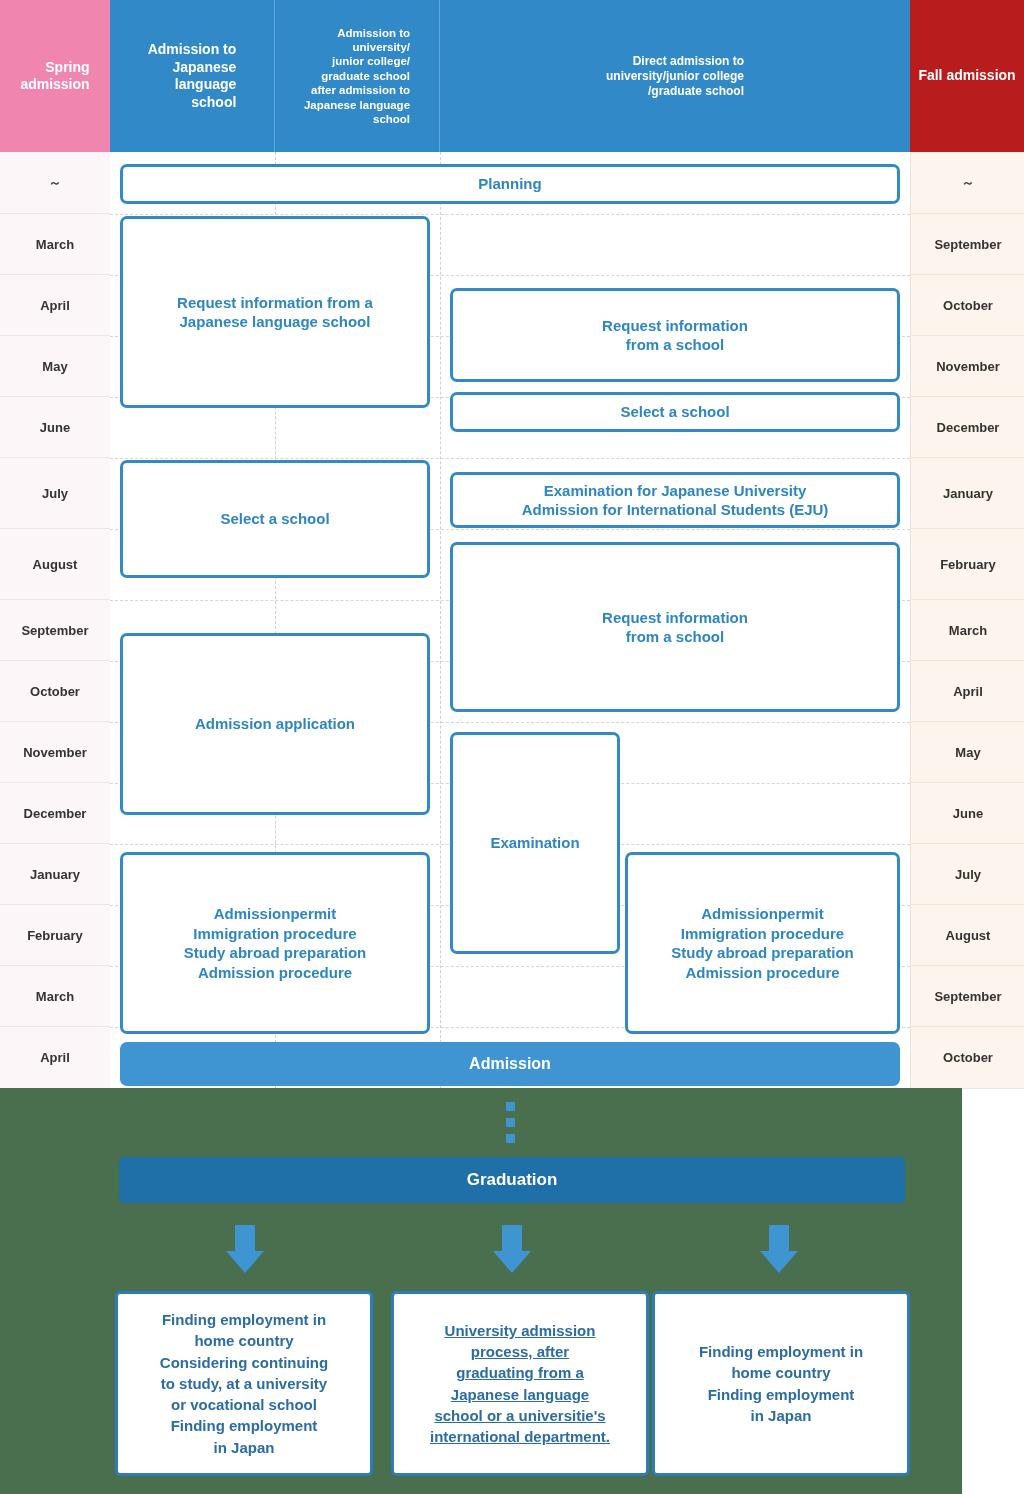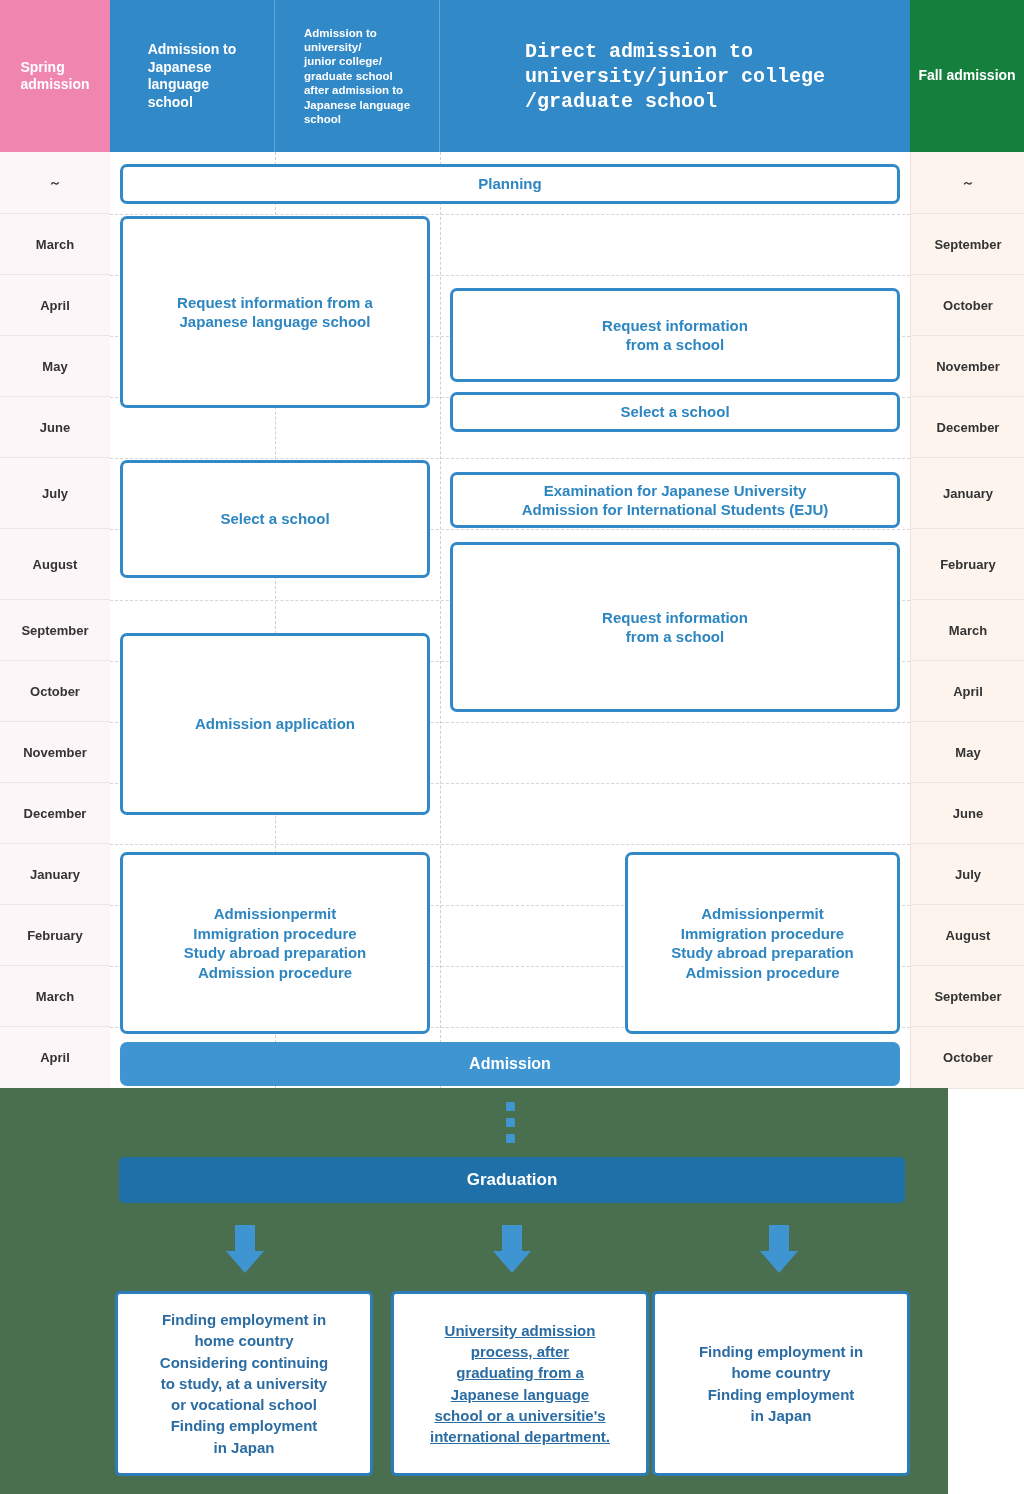--- a/index.html
+++ b/index.html
@@ -6,28 +6,28 @@
   body{
     width:1024px;height:1494px;
     font-family:"Liberation Sans","DejaVu Sans",sans-serif;
     background:#ffffff;
     overflow:hidden;
   }
   #root{position:relative;width:1024px;height:1494px;}
 
   
   .hdr{position:absolute;top:0;height:152px;box-sizing:border-box;
-       display:flex;align-items:center;justify-content:center;text-align:left;
+       display:flex;align-items:center;justify-content:center;text-align:right;
        color:#ffffff;font-weight:bold;line-height:1.25;}
   .hdr-pink{left:0;width:110px;background:#F086B0;font-size:14px;}
   .hdr-blue{background:#3289C8;}
   .hdr-b1{left:110px;width:165px;font-size:14px;border-right:1px solid #5aa9e0;}
   .hdr-b2{left:275px;width:165px;font-size:11.5px;border-right:1px solid #5aa9e0;}
-  .hdr-b3{left:440px;width:470px;font-size:20px;font-family:Liberation Mono, monospace;}
-  .hdr-orange{left:910px;width:114px;background:#15803d;font-size:14px;}
+  .hdr-b3{left:440px;width:470px;font-size:12px;}
+  .hdr-orange{left:910px;width:114px;background:#b91c1c;font-size:14px;}
 
   
   .grid{position:absolute;left:0;top:152px;width:1024px;height:936px;}
 
   
   .mcol{position:absolute;top:0;width:110px;height:936px;}
   .mcol-left{left:0;background:#FDF6F8;border-right:1px solid #e8e0e2;}
   .mcol-right{left:910px;width:114px;background:#FDF4ED;border-left:1px solid #ece2da;}
   .mrow{box-sizing:border-box;display:flex;align-items:center;justify-content:center;
         font-size:13px;font-weight:bold;color:#333333;border-bottom:1px solid #ece5e7;}
@@ -39,21 +39,21 @@
   .hline{position:absolute;left:0;width:800px;height:0;border-top:1px dashed #d6d6d6;}
 
   
   .box{position:absolute;box-sizing:border-box;background:#ffffff;
        border:3px solid #3289C8;border-radius:7px;
        display:flex;align-items:center;justify-content:center;text-align:center;
        color:#2E86C1;font-weight:bold;line-height:1.3;font-size:15px;}
   .box.solid{background:#3E95D1;border-color:#3E95D1;color:#ffffff;font-size:16px;}
 
   
-  .green{position:absolute;left:0;top:1088px;width:948px;height:406px;background:#4A6F4E;}
+  .green{position:absolute;left:0;top:1088px;width:948px;height:406px;background:#4A6F4E;padding-left:14px;}
   .dots{position:absolute;left:506px;top:14px;width:10px;}
   .dot{width:9px;height:9px;background:#3E95D1;border-radius:1px;margin-bottom:7px;}
   .gradbar{position:absolute;left:119px;top:69px;width:786px;height:46px;
            background:#1F6FA8;border-radius:5px;
            display:flex;align-items:center;justify-content:center;
            color:#ffffff;font-weight:bold;font-size:17px;}
   .arrow{position:absolute;top:137px;width:38px;height:48px;}
   .arrow .stem{position:absolute;left:9px;top:0;width:20px;height:28px;background:#3E95D1;}
   .arrow .head{position:absolute;left:0;top:26px;width:0;height:0;
                border-left:19px solid transparent;border-right:19px solid transparent;
@@ -130,20 +130,21 @@
         <div class="hline" style="top: 814px;"></div>
         <div class="hline" style="top: 875px;"></div>
         <div class="box" style="left: 10px; top: 12px; width: 780px; height: 40px; text-align: right;">Planning</div>
         <div class="box" style="left: 10px; top: 64px; width: 310px; height: 192px;">Request information from a<br>Japanese language school</div>
         <div class="box" style="left: 340px; top: 136px; width: 450px; height: 94px;">Request information<br>from a school</div>
         <div class="box" style="left: 340px; top: 240px; width: 450px; height: 40px;">Select a school</div>
         <div class="box" style="left: 10px; top: 308px; width: 310px; height: 118px;">Select a school</div>
         <div class="box" style="left: 340px; top: 320px; width: 450px; height: 56px;">Examination for Japanese University<br>Admission for International Students (EJU)</div>
         <div class="box" style="left: 340px; top: 390px; width: 450px; height: 170px;">Request information<br>from a school</div>
         <div class="box" style="left: 10px; top: 448px; width: 310px; height: 182px; margin-top: 33px;">Admission application</div>
+        <div class="box" style="left: 340px; top: 580px; width: 170px; height: 222px;">Examination</div>
         <div class="box" style="left: 10px; top: 700px; width: 310px; height: 182px;">Admissionpermit<br>Immigration procedure<br>Study abroad preparation<br>Admission procedure</div>
         <div class="box" style="left: 515px; top: 700px; width: 275px; height: 182px;">Admissionpermit<br>Immigration procedure<br>Study abroad preparation<br>Admission procedure</div>
         <div class="box solid" style="left: 10px; top: 890px; width: 780px; height: 44px;">Admission</div>
       </div>
   </div>
 
   <div class="green">
     <div class="dots">
       <div class="dot"></div>
         <div class="dot"></div>

